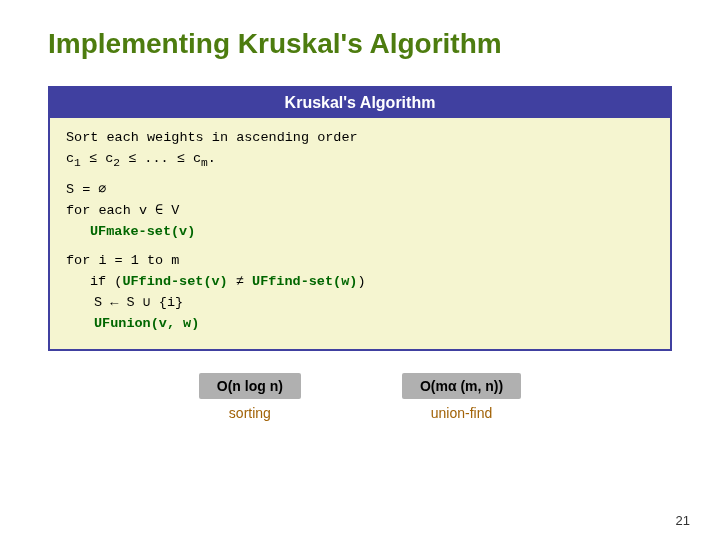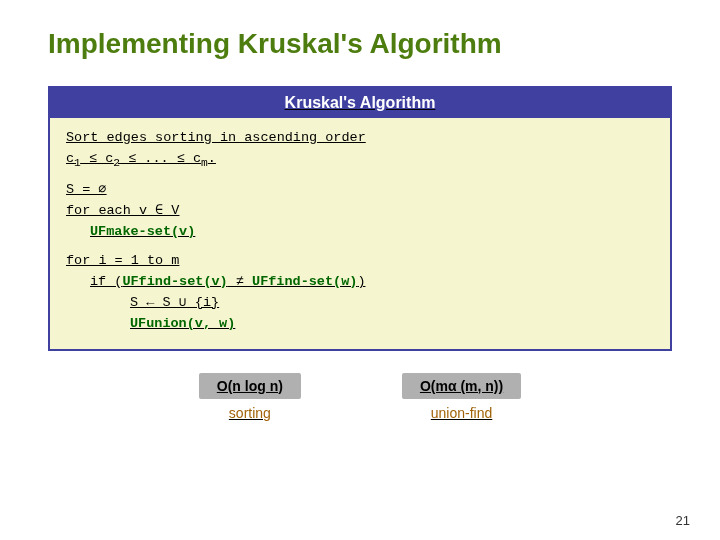--- a/index.html
+++ b/index.html
@@ -18,21 +18,20 @@
       font-weight: bold;
       color: #4d7c0f;
       padding: 28px 48px 18px 48px;
     }
 
     .main-container {
       display: flex;
       flex-direction: column;
       align-items: center;
       padding: 8px 48px;
-      text-decoration: underline;
     }
 
     .algorithm-box {
       width: 100%;
       border: 2px solid #4040a0;
       background: #f5f5d0;
     }
 
     .algorithm-header {
       background: #4040a0;
@@ -54,21 +53,21 @@
     .algo-line {
       display: block;
       white-space: pre;
     }
 
     .algo-indent1 {
       margin-left: 24px;
     }
 
     .algo-indent2 {
-      margin-left: 64px;
+      margin-left: 28px;
     }
 
     .spacer {
       display: block;
       height: 8px;
     }
 
     .green-text {
       color: #006600;
       font-weight: bold;
@@ -117,21 +116,21 @@
 </head>
 <body>
 
 <h1 class="page-title">Implementing Kruskal's Algorithm</h1>
 
 <div class="main-container">
 
   <div class="algorithm-box">
     <div class="algorithm-header">Kruskal's Algorithm</div>
     <div class="algorithm-body">
-      <span class="algo-line">Sort edges sorting in ascending order</span>
+      <span class="algo-line">Sort each weights in ascending order</span>
       <span class="algo-line">c<sub>1</sub> ≤ c<sub>2</sub> ≤ ... ≤ c<sub>m</sub>.</span>
       <span class="spacer"></span>
       <span class="algo-line">S = ∅</span>
       <span class="algo-line">for each v ∈ V</span>
       <span class="algo-line algo-indent1"><span class="green-text">UFmake-set(v)</span></span>
       <span class="spacer"></span>
       <span class="algo-line">for i = 1 to m</span>
       <span class="algo-line algo-indent1">if (<span class="green-text">UFfind-set(v)</span> ≠ <span class="green-text">UFfind-set(w)</span>)</span>
       <span class="algo-line algo-indent2">S ← S ∪ {i}</span>
       <span class="algo-line algo-indent2"><span class="green-text">UFunion(v, w)</span></span>

